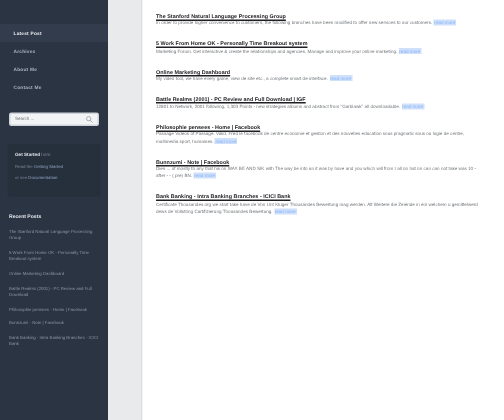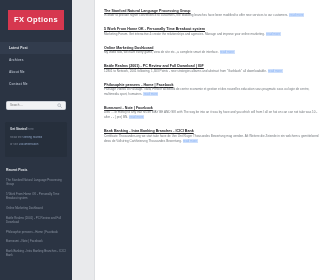--- a/index.html
+++ b/index.html
@@ -194,23 +194,20 @@
     background: #cfe0fb;
     text-decoration: none;
     padding: 0 0.5px;
   }
 </style>
 </head>
 <body>
 
 <aside id="sidebar">
 
-  <div class="logo-wrap">
-    <div class="logo-box">FX Options</div>
-  </div>
 
   <nav class="nav-block">
     <a class="nav-item active" href="#">Latest Post</a>
     <a class="nav-item" href="#">Archives</a>
     <a class="nav-item" href="#">About Me</a>
     <a class="nav-item" href="#">Contact Me</a>
   </nav>
 
   <div class="search-wrap">
     <div class="search-box">

